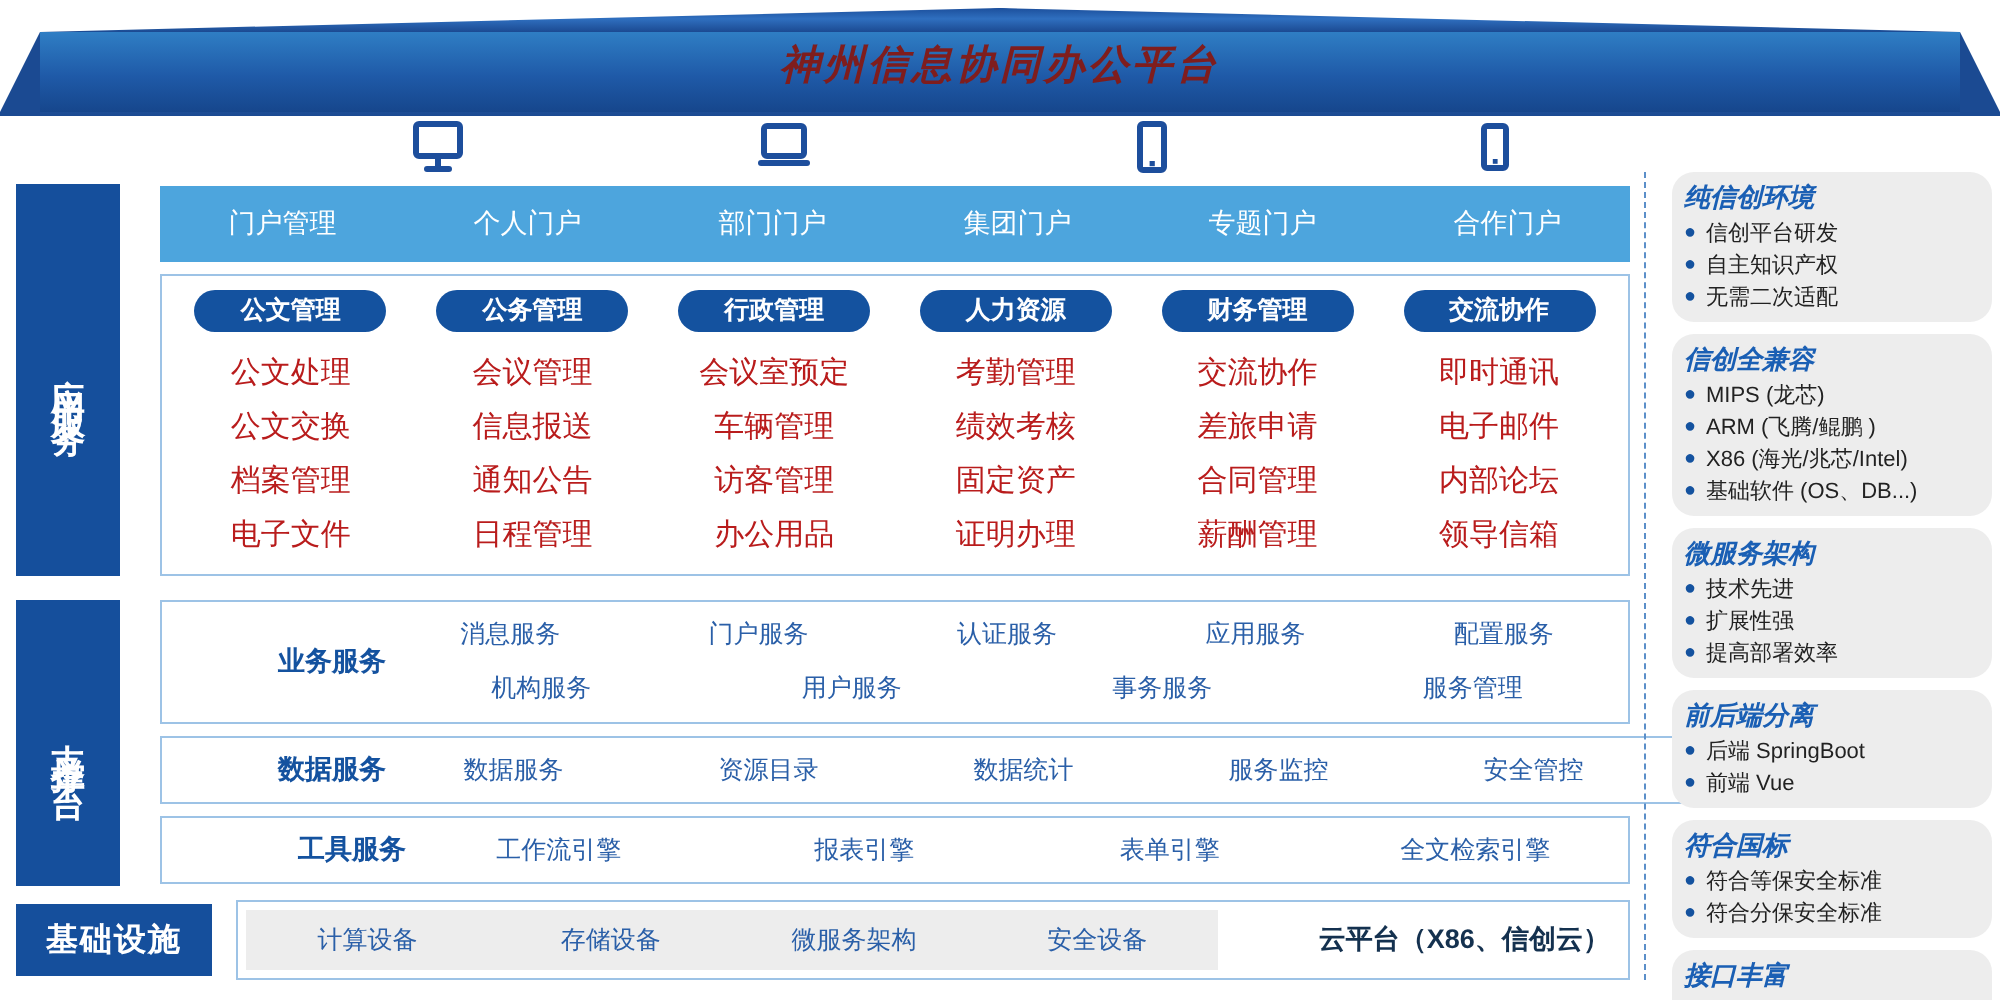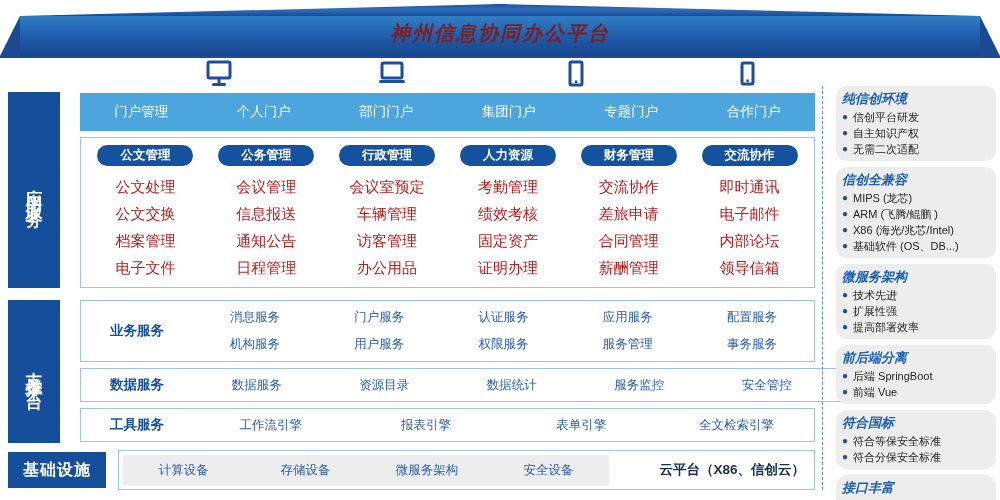--- a/index.html
+++ b/index.html
@@ -69,24 +69,24 @@
   }
 
   
   .sup-box {
     position: absolute; left: 80px;
     border: 1.5px solid #9dc3e6; background: #ffffff;
     display: flex; align-items: center;
   }
   #sup-biz  { top: 300px; width: 735px; height: 62px; }
   #sup-data { top: 368px; width: 879px; height: 34px; }
-  #sup-tool { top: 408px; width: 735px; height: 34px; }
+  #sup-tool { top: 408px; width: 735px; height: 34px; padding-left: 10px; }
 
   .sup-label {
-    width: 112px; flex: none; text-align: center;
+    width: 112px; flex: none; text-align: right;
     font-size: 13.5px; font-weight: bold; color: #14529f;
   }
   .sup-items { flex: 1; display: flex; }
   .sup-items .s-item {
     flex: 1; text-align: center; font-size: 12.5px; color: #2a5fa8;
   }
   .sup-grid { flex: 1; display: flex; flex-direction: column; }
   .sup-grid .s-row { display: flex; }
   .sup-grid .s-row .s-item { flex: 1; text-align: center; font-size: 12.5px; color: #2a5fa8; line-height: 27px; }
 
@@ -255,23 +255,22 @@
       <div class="s-row">
         <div class="s-item">消息服务</div>
         <div class="s-item">门户服务</div>
         <div class="s-item">认证服务</div>
         <div class="s-item">应用服务</div>
         <div class="s-item">配置服务</div>
       </div>
       <div class="s-row">
         <div class="s-item">机构服务</div>
         <div class="s-item">用户服务</div>
-        <div class="s-item">权限服务</div>
+        <div class="s-item">事务服务</div>
         <div class="s-item">服务管理</div>
-        <div class="s-item">事务服务</div>
       </div>
     </div>
   </div>
 
   <div class="sup-box" id="sup-data">
     <div class="sup-label">数据服务</div>
     <div class="sup-items">
       <div class="s-item">数据服务</div>
       <div class="s-item">资源目录</div>
       <div class="s-item">数据统计</div>

